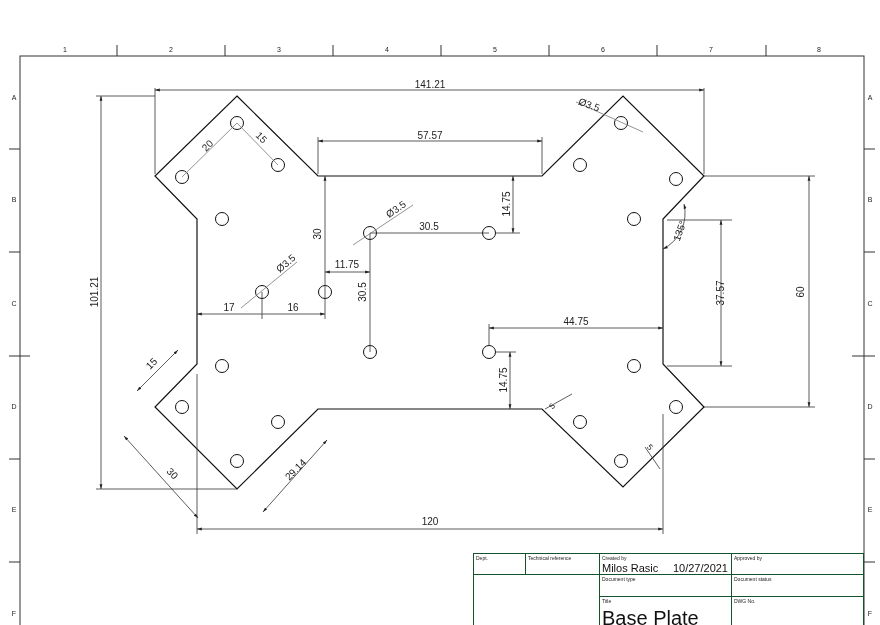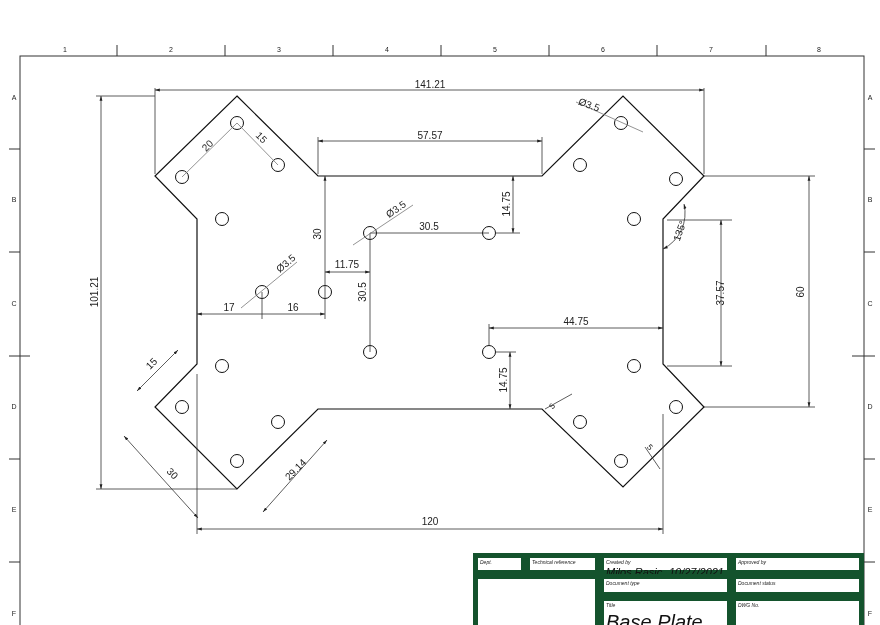--- a/index.html
+++ b/index.html
@@ -1,19 +1,19 @@
 <!DOCTYPE html>
 <html><head>
 <meta charset="utf-8">
 <style>
   html, body { margin:0; padding:0; background:#ffffff; }
   body { width:880px; height:625px; position:relative; overflow:hidden; font-family:"Liberation Sans", sans-serif; }
   #sheet { position:absolute; left:0; top:0; width:880px; height:625px;margin-top:44px; }
   .zone-label { position:absolute; font-size:7px; color:#222; text-align:center; }
-  .tb-cell { position:absolute; border:5px solid #14532d; box-sizing:border-box;font-style:italic; }
+  .tb-cell { position:absolute; border:1px solid #14532d; box-sizing:border-box; }
   .tb-small { position:absolute; left:2px; top:1px; font-size:5px; color:#222; white-space:nowrap; }
   .tb-value { position:absolute; font-size:11px; color:#111; white-space:nowrap; }
   .tb-title { position:absolute; left:2px; top:10px; font-size:20px; color:#111; white-space:nowrap; }
   svg text { font-family:"Liberation Sans", sans-serif; fill:#222; }
 </style>
 </head>
 <body>
 
 <div id="sheet">
   <svg width="880" height="625" viewBox="0 0 880 625" style="position:absolute;left:0;top:0;">

